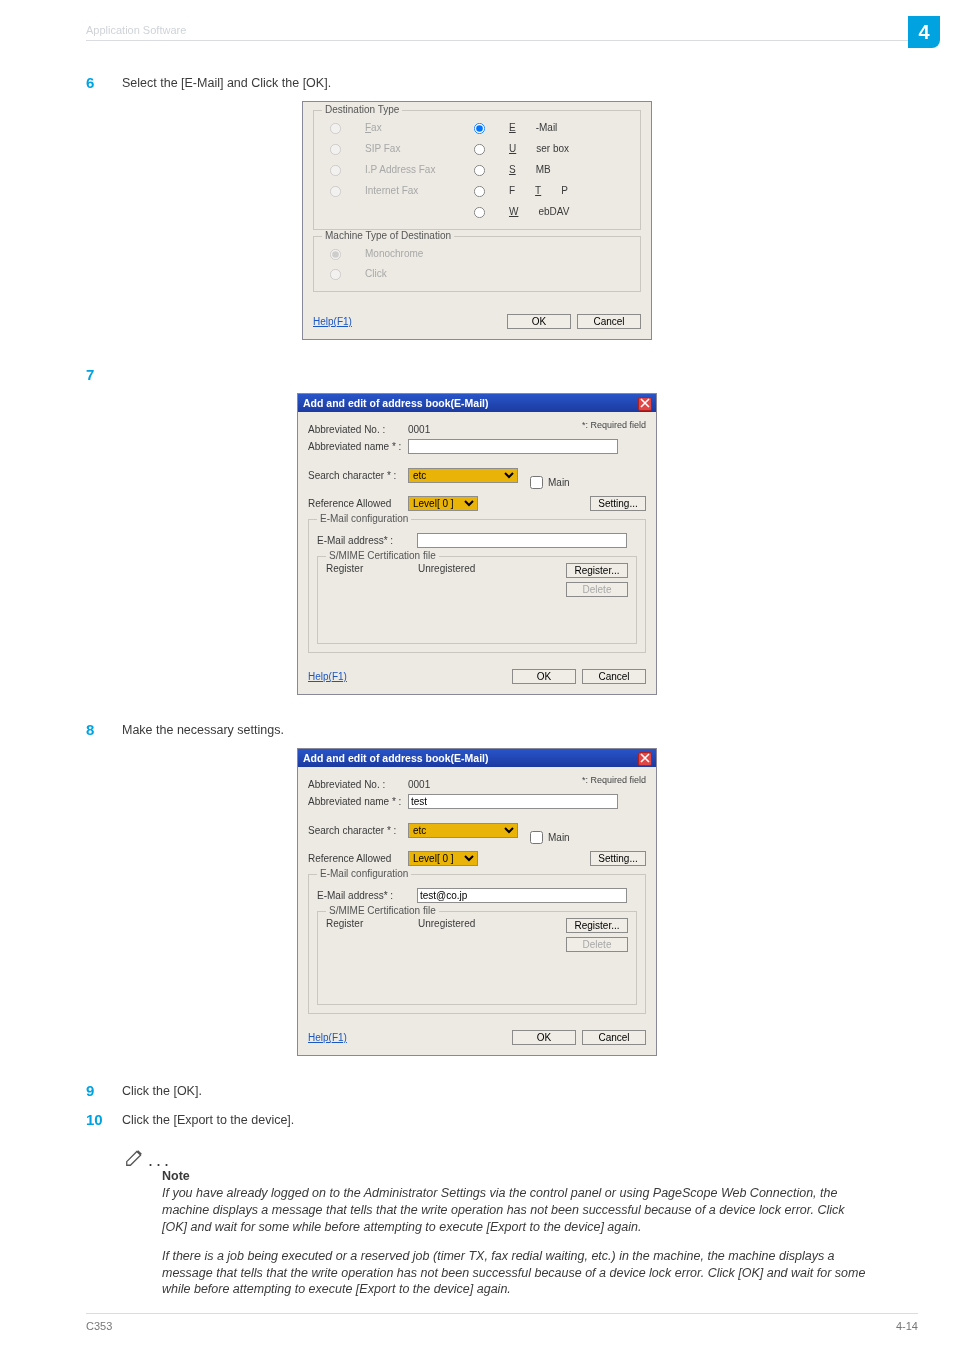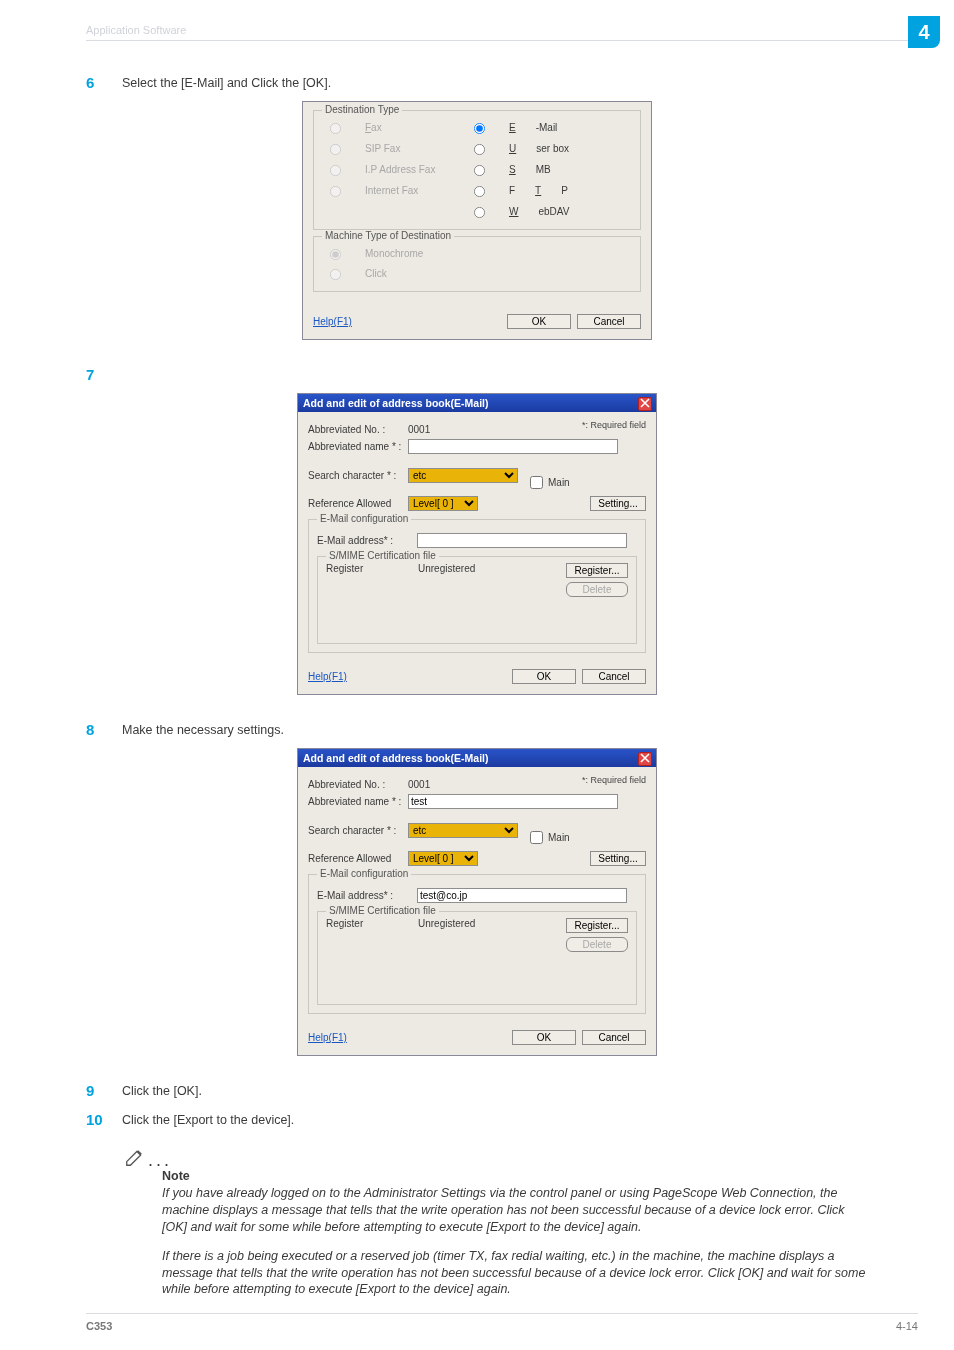--- a/index.html
+++ b/index.html
@@ -46,33 +46,33 @@
   .select-input { border: 1px solid #8e8e8e; height: 15px; font-size: 10px; background: #eab308; }
   .chk-label { font-size: 10px; display: inline-flex; align-items: center; gap: 2px; margin-left: 8px; margin-top: 15px; }
   .sub-grp { border: 1px solid #c9c7bf; margin-top: 8px; padding: 9px 8px 8px 8px; position: relative; }
   .sub-title { position: absolute; top: -7px; left: 8px; background: #eceae3; padding: 0 3px; font-size: 10px; color: #555; }
   .inner-grp { border: 1px solid #c9c7bf; margin-top: 8px; padding: 6px 8px 10px 8px; position: relative; }
   .reg-row { display: flex; }
   .reg-label { width: 92px; font-size: 10px; }
   .reg-val { font-size: 10px; flex: 1; }
   .reg-btns { display: flex; flex-direction: column; gap: 4px; }
   .reg-btns .btn { width: 62px; }
-  .btn.disabled-btn { color: #a8a8a8; border-radius: 6px; }
+  .btn.disabled-btn { color: #a8a8a8; }
   .spacer { height: 36px; }
   .spacer-lg { height: 42px; }
 
   
   .note-block { margin-top: 18px; margin-left: 38px; font-size: 12.5px; }
   .note-icon-row { display: flex; align-items: flex-end; gap: 2px; }
   .note-head { font-weight: bold; font-size: 12.5px; margin-left: 38px; margin-top: -2px; }
   .note-text { font-style: italic; margin-left: 38px; margin-top: 2px; line-height: 1.35; font-size: 12.5px; }
 
   
   .footer-line { position: absolute; left: 86px; right: 36px; bottom: 36px; height: 1px; background: #d9dde1; }
-  .footer-left { position: absolute; left: 86px; bottom: 18px; font-size: 11px; color: #777; font-weight: bold; }
+  .footer-left { position: absolute; left: 86px; bottom: 18px; font-size: 11px; color: #777; }
   .footer-right { position: absolute; right: 36px; bottom: 18px; font-size: 11px; color: #777; margin-top: 20px; }
 </style>
 </head>
 <body>
 
 <div class="page">
   <div class="header-bar">
     <div class="header-title">Application Software</div>
     <div class="header-line"></div>
     <div class="corner-box">4</div>

